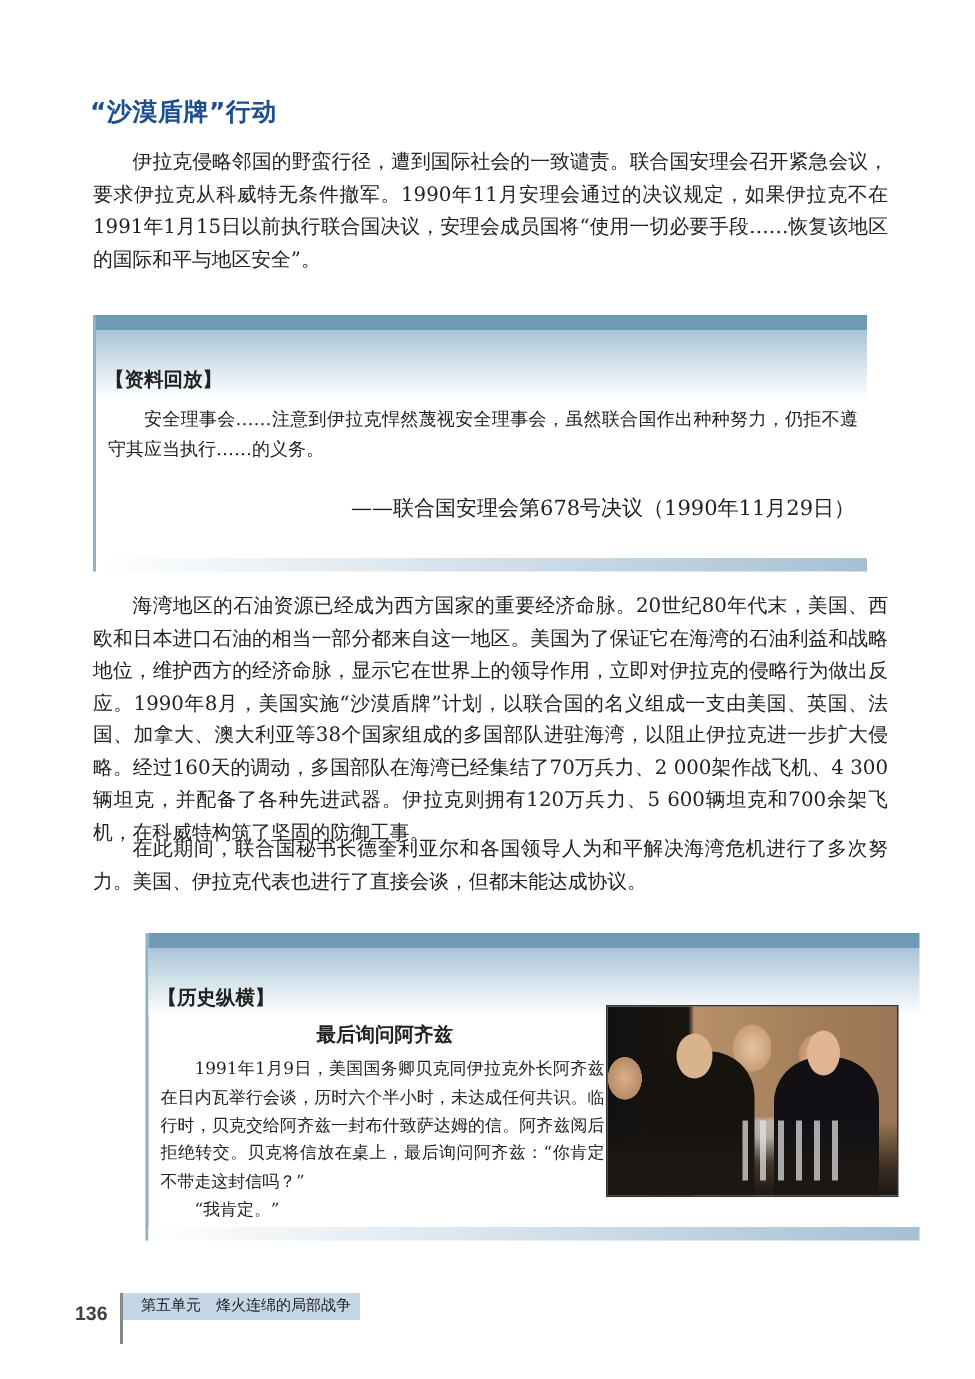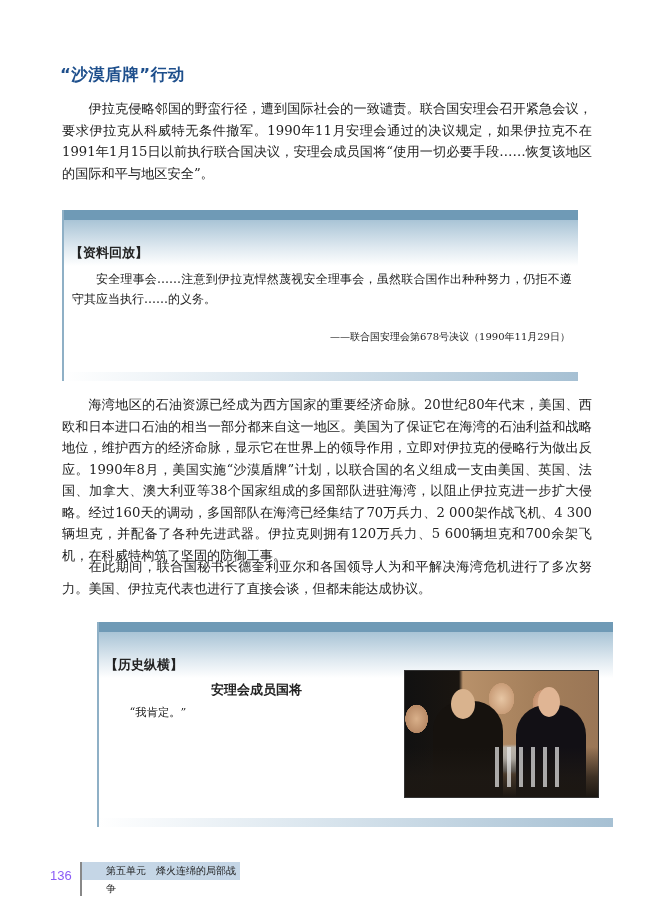--- a/index.html
+++ b/index.html
@@ -43,21 +43,21 @@
   .box1 { top: 210px; height: 171px; }
   .box2 { top: 622px; height: 205px; margin-left: 35px; }
 
   .quote {
     position: absolute; left: 8px; width: 500px;
     font-size: 12px; line-height: 19.5px; text-align: justify; text-indent: 2em; color: #222;
   }
   .q1 { top: 60px; }
   .q2 { top: 99px; }
   .citation {
-    position: absolute; right: 8px; top: 120px; font-size: 10px; color: #222;
+    position: absolute; right: 8px; top: 120px; font-size: 14px; color: #222;
   }
 
   .sub-title {
     position: absolute; left: 112px; top: 59px; font-size: 13px; font-weight: bold; color: #222;
   }
   .story {
     position: absolute; left: 8px; top: 82px; width: 296px;
     font-size: 11.3px; line-height: 18.8px; text-align: justify; text-indent: 2em; color: #222;
   }
   .story p { margin: 0; text-indent: 2em; }
@@ -91,27 +91,27 @@
     position: absolute; right: 38px; top: 16px; width: 22px; height: 30px; background: #e0b594; border-radius: 50%;
   }
   .photo .bottles {
     position: absolute; left: 90px; bottom: 10px; width: 70px; height: 40px;
     background: repeating-linear-gradient(to right, #e9e9e9 0 4px, transparent 4px 12px);
     opacity: 0.7;
   }
 
   .footer-page {
     position: absolute; left: 50px; top: 868px;
-    font-family: "Liberation Sans", "DejaVu Sans", sans-serif; font-size: 13px; color: #8b5cf6;
+    font-family: "Liberation Sans", "DejaVu Sans", sans-serif; font-size: 13px; color: #404040; font-weight: bold;
   }
   .footer-bar {
     position: absolute; left: 80px; top: 862px; width: 160px; height: 18px;
     background: #c5d6e6; border-left: 2px solid #888;
     font-family: "DejaVu Sans", "Liberation Sans", sans-serif; font-size: 10px; color: #222;
-    line-height: 18px; padding-left: 24px; box-sizing: border-box;
+    line-height: 18px; padding-left: 12px; box-sizing: border-box;
   }
   .footer-tick {
     position: absolute; left: 80px; top: 880px; width: 2px; height: 16px; background: #888;
   }
 </style>
 </head>
 <body>
 
 <div class="section-title">“沙漠盾牌”行动</div>
 
@@ -126,22 +126,23 @@
   <div class="bottom-bar"></div>
 </div>
 
 <div class="para p2">海湾地区的石油资源已经成为西方国家的重要经济命脉。20世纪80年代末，美国、西欧和日本进口石油的相当一部分都来自这一地区。美国为了保证它在海湾的石油利益和战略地位，维护西方的经济命脉，显示它在世界上的领导作用，立即对伊拉克的侵略行为做出反应。1990年8月，美国实施“沙漠盾牌”计划，以联合国的名义组成一支由美国、英国、法国、加拿大、澳大利亚等38个国家组成的多国部队进驻海湾，以阻止伊拉克进一步扩大侵略。经过160天的调动，多国部队在海湾已经集结了70万兵力、2 000架作战飞机、4 300辆坦克，并配备了各种先进武器。伊拉克则拥有120万兵力、5 600辆坦克和700余架飞机，在科威特构筑了坚固的防御工事。</div>
 <div class="para p3">在此期间，联合国秘书长德奎利亚尔和各国领导人为和平解决海湾危机进行了多次努力。美国、伊拉克代表也进行了直接会谈，但都未能达成协议。</div>
 
 <div class="box box2">
   <div class="band"></div>
   <div class="grad"></div>
   <div class="box-label">【历史纵横】</div>
-  <div class="sub-title">安理会成员国将</div>
+  <div class="sub-title">最后询问阿齐兹</div>
   <div class="story">
+    <p>1991年1月9日，美国国务卿贝克同伊拉克外长阿齐兹在日内瓦举行会谈，历时六个半小时，未达成任何共识。临行时，贝克交给阿齐兹一封布什致萨达姆的信。阿齐兹阅后拒绝转交。贝克将信放在桌上，最后询问阿齐兹：“你肯定不带走这封信吗？”</p>
     <p>“我肯定。”</p>
   </div>
   <div class="photo" title="negotiation-table-photo">
     <div class="figure-left"></div>
     <div class="figure-right"></div>
     <div class="face-left"></div>
     <div class="face-right"></div>
     <div class="table-dark"></div>
     <div class="bottles"></div>
   </div>

